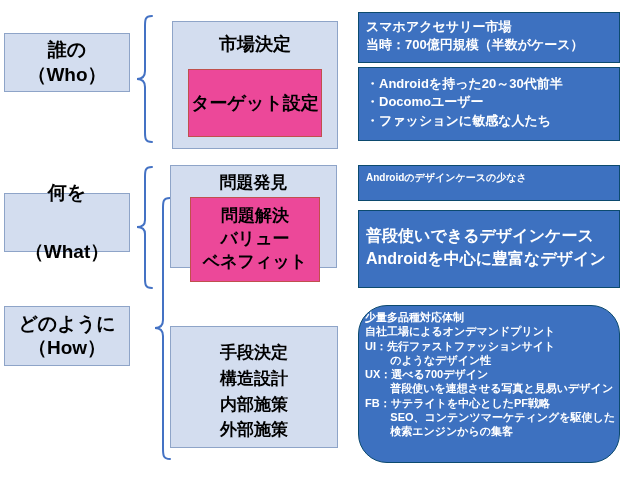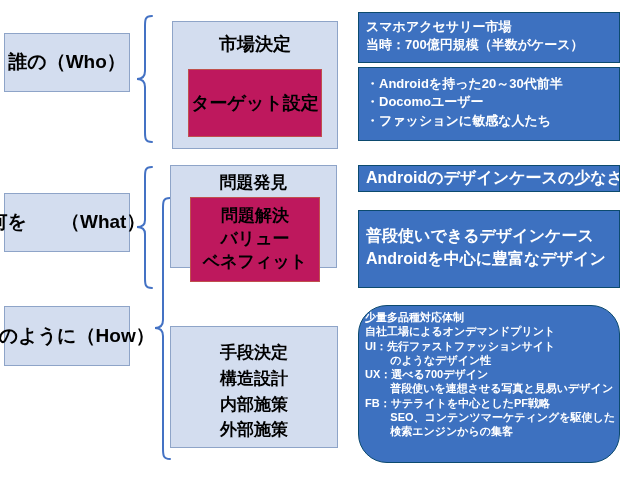--- a/index.html
+++ b/index.html
@@ -15,21 +15,21 @@
   
   .abs{position:absolute;box-sizing:border-box;}
 
   
   .qbox{
     background:#d3ddef;
     border:1px solid #8ea4c8;
     color:#000000;
     font-weight:bold;
     display:flex;
-    flex-direction:row;
+    flex-direction:column;
     align-items:center;
     justify-content:center;
     line-height:1.28;
     text-align:center;
   }
   .qbox .l1,.qbox .l2{display:block;white-space:nowrap;}
 
   
   .stagebox{
     background:#d3ddef;
@@ -40,21 +40,21 @@
     position:absolute;
     left:0;right:0;
     text-align:center;
     font-weight:bold;
     color:#000;
     white-space:nowrap;
   }
 
   
   .pinkbox{
-    background:#be185d;
+    background:#ec4899;
     border:1px solid #c0504d;
     color:#000000;
     font-weight:bold;
     display:flex;
     flex-direction:column;
     justify-content:center;
     text-align:center;
     line-height:1.34;
   }
   .pinkbox span{display:block;white-space:nowrap;}
@@ -148,21 +148,21 @@
     <span class="ln">スマホアクセサリー市場</span>
     <span class="ln">当時：700億円規模（半数がケース）</span>
   </div>
 
   <div class="abs bluepanel" style="left:358px;top:67px;width:262px;height:74px;font-size:13px;padding-top:7px;">
     <span class="ln">・Androidを持った20～30代前半</span>
     <span class="ln">・Docomoユーザー</span>
     <span class="ln">・ファッションに敏感な人たち</span>
   </div>
 
-  <div class="abs bluepanel" style="left:358px;top:165px;width:262px;height:27px;font-size:16px;display:flex;align-items:center;">
+  <div class="abs bluepanel" style="left:358px;top:165px;width:262px;height:36px;font-size:10px;display:flex;align-items:flex-start;">
     <span class="ln">Androidのデザインケースの少なさ</span>
   </div>
 
   <div class="abs bluepanel" style="left:358px;top:210px;width:262px;height:78px;font-size:16px;padding-top:14px;">
     <span class="ln">普段使いできるデザインケース</span>
     <span class="ln">Androidを中心に豊富なデザイン</span>
   </div>
 
   <div class="abs bluepanel dense" style="left:358px;top:305px;width:262px;height:158px;font-size:11px;border-radius:29px;">
     <span class="ln">少量多品種対応体制</span>

